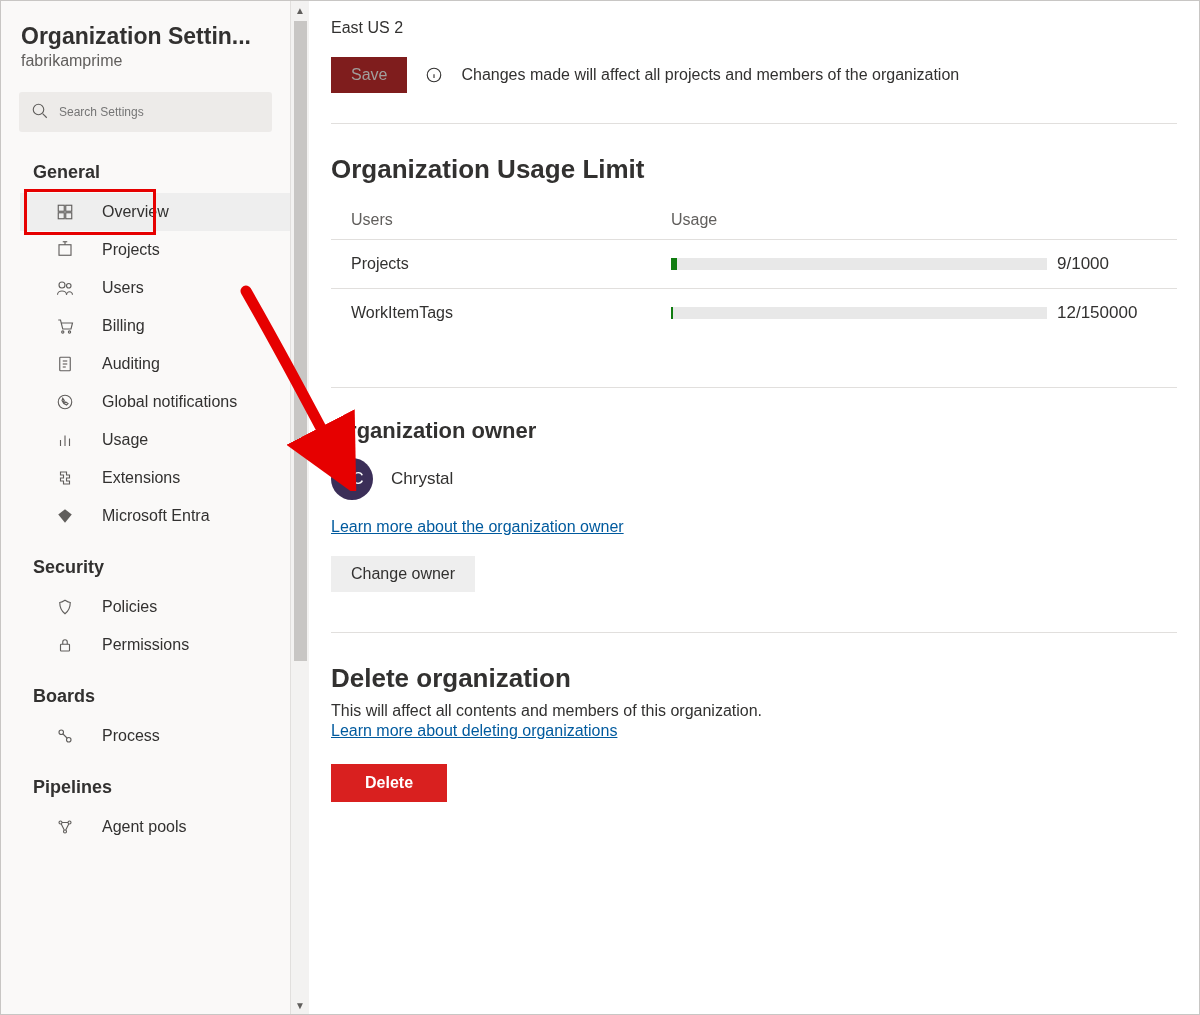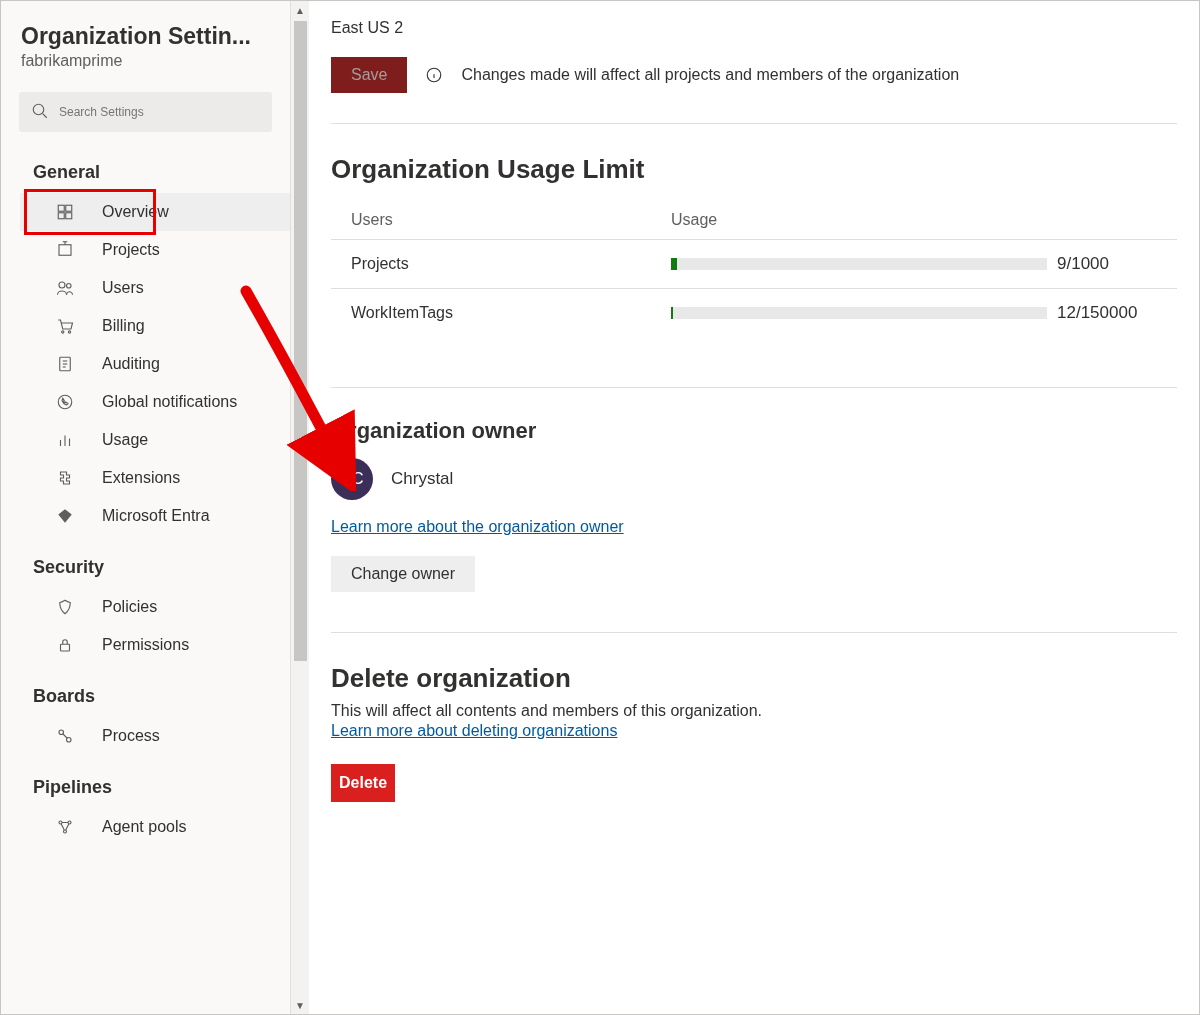--- a/index.html
+++ b/index.html
@@ -151,21 +151,21 @@
     border: none;
     cursor: pointer;
     font-family: inherit;
   }
   .btn-disabled {
     background: #7f1d1d;
     color: #a19f9d;
     cursor: default;
   }
   .btn-default { background: #eeeeee; color: #323130; }
-  .btn-danger { background: #d9201f; color: #fff; font-weight: 600; padding: 10px 8px; }
+  .btn-danger { background: #d9201f; color: #fff; font-weight: 600; padding: 10px 34px; }
   .info-icon {
     width: 18px; height: 18px; display: inline-flex; align-items: center; justify-content: center;
   }
   .info-icon svg { width: 18px; height: 18px; }
   .hint-text { font-size: 16px; color: #323130; }
   hr.sep { border: none; border-top: 1px solid #e1dfdd; margin: 0 0 30px 0; }
 
   h2.section-title { font-size: 26px; font-weight: 600; margin-bottom: 20px; }
   h2.section-title-sm { font-size: 22px; font-weight: 600; margin-bottom: 14px; }
 

